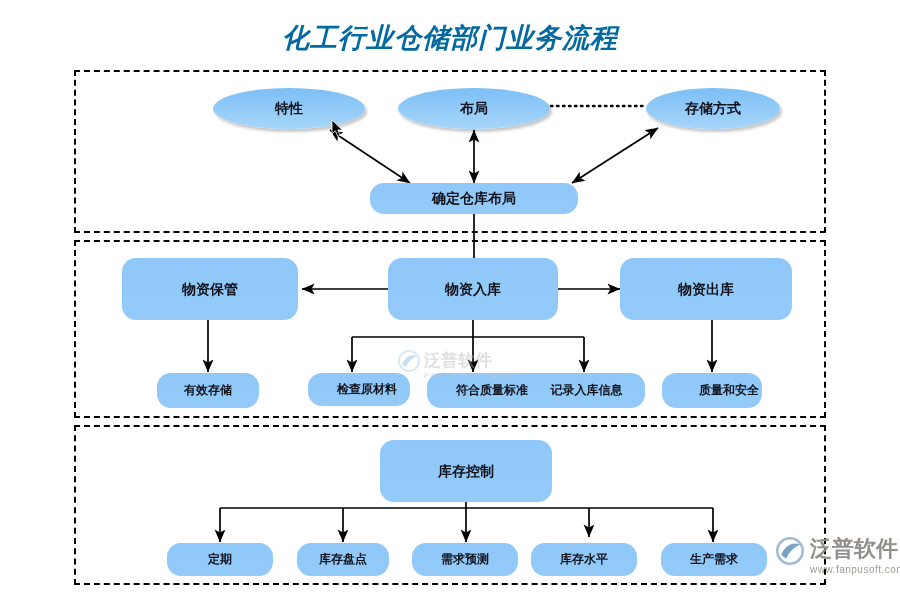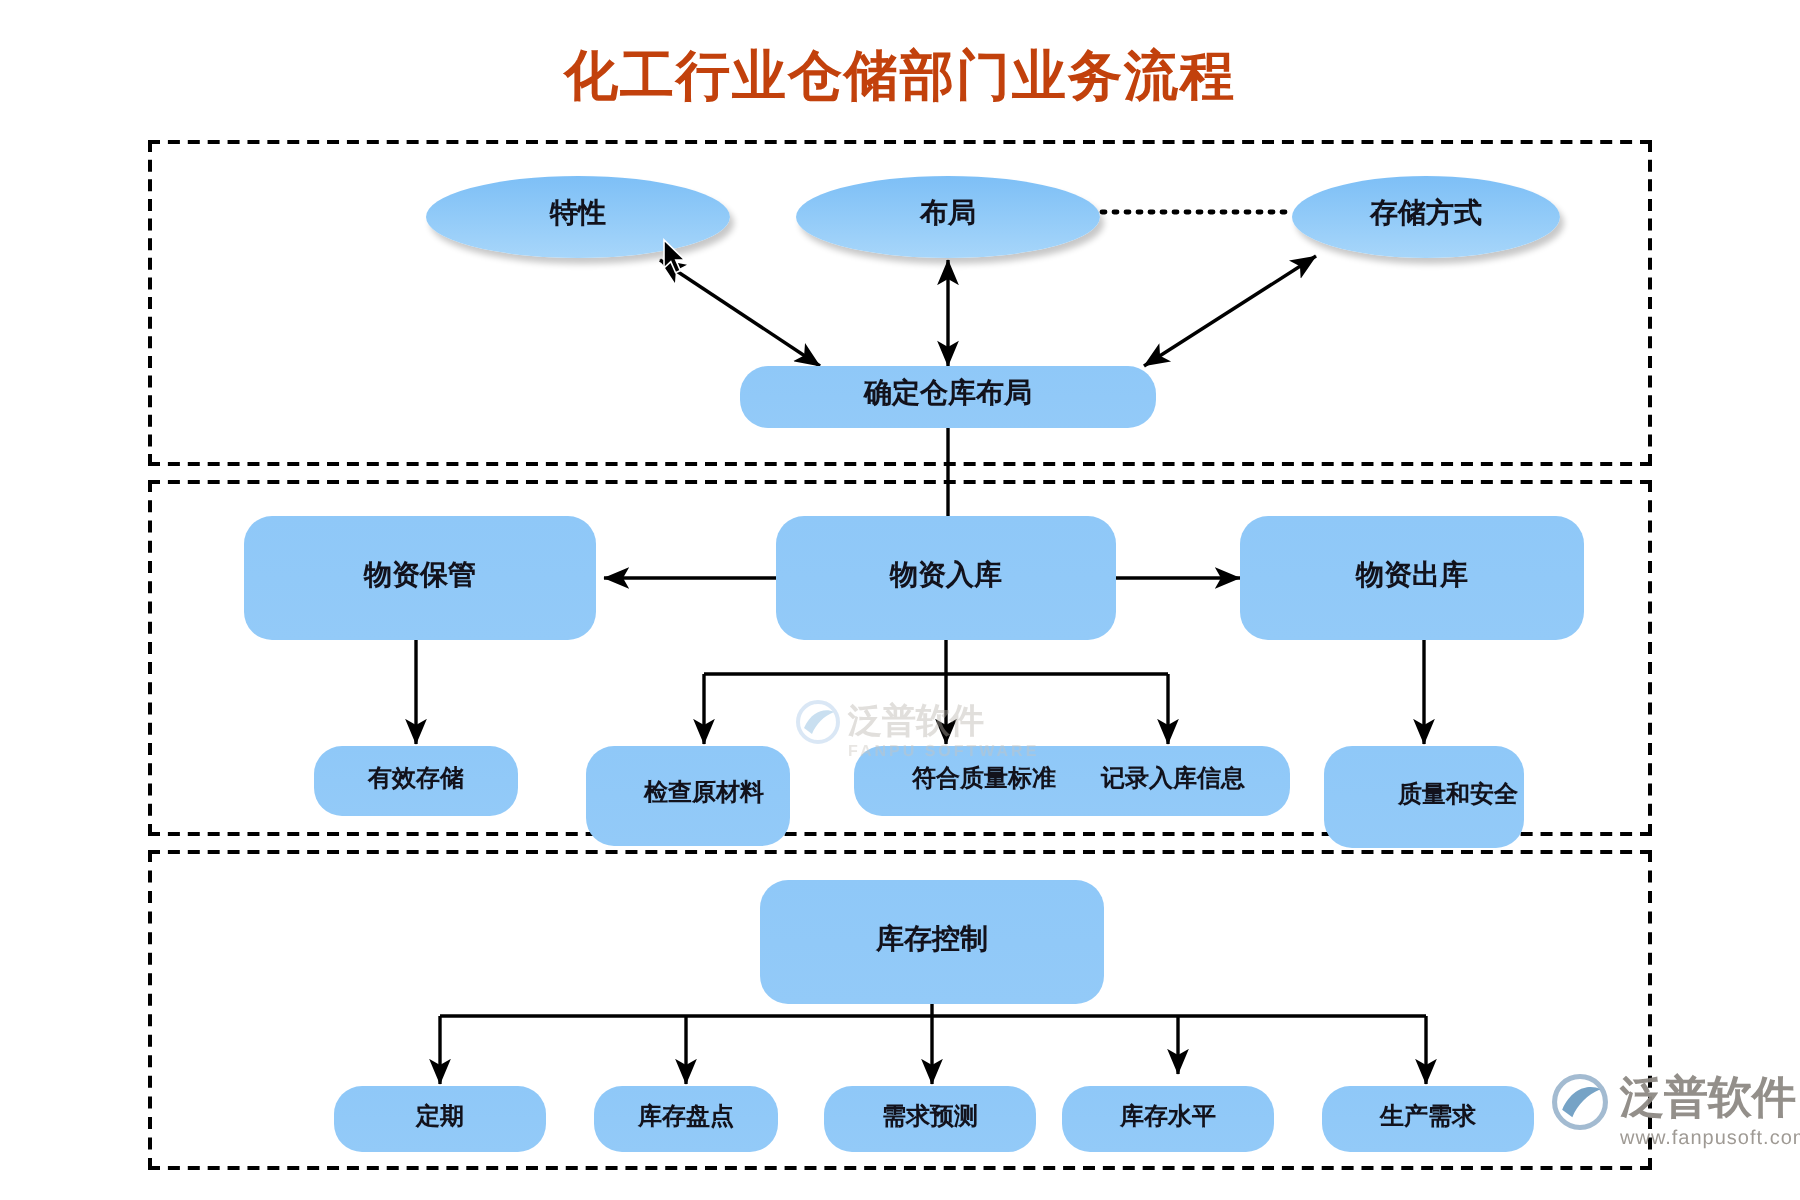--- a/index.html
+++ b/index.html
@@ -18,42 +18,43 @@
     overflow: hidden;
   }
   #page-title {
     position: absolute;
     left: 0;
     top: 20px;
     width: 900px;
     text-align: center;
     font-size: 27px;
     font-weight: bold;
-    color: #c2410c;
+    color: #0369a1;
     letter-spacing: 1px;
     font-family: "Liberation Sans", "DejaVu Sans", sans-serif;
+    font-style: italic;
   }
   .section-frame {
     position: absolute;
     border: 2px dashed #000000;
     box-sizing: border-box;
   }
   .node {
     position: absolute;
     box-sizing: border-box;
     background: #8fc8f8;
     display: flex;
     align-items: center;
     justify-content: center;
     color: #12121c;
     font-weight: bold;
     font-size: 14px;
     text-align: left;
     line-height: 1.15;
-    font-family: Liberation Mono, monospace;
+    font-family: Liberation Sans, sans-serif;
   }
   .node.box {
     background: linear-gradient(180deg,#8fc8f8 0%, #93caf8 100%);
     border-radius: 14px;
   }
   .node.ellipse {
     border-radius: 50%;
     background: linear-gradient(180deg,#7dbff6 0%, #a7d6fa 100%);
     box-shadow: 2px 3px 3px rgba(0,0,0,0.22);
   }
@@ -172,24 +173,24 @@
   <div class="node ellipse" style="left:398px; top:88px; width:152px; height:41px;">布局</div>
   <div class="node ellipse" style="left:646px; top:88px; width:134px; height:41px;">存储方式</div>
 
   <div class="node box" style="left:370px; top:183px; width:208px; height:31px;">确定仓库布局</div>
 
   <div class="node box" style="left:122px; top:258px; width:176px; height:62px;">物资保管</div>
   <div class="node box" style="left:388px; top:258px; width:170px; height:62px;">物资入库</div>
   <div class="node box" style="left:620px; top:258px; width:172px; height:62px;">物资出库</div>
 
   <div class="node box small" style="left:157px; top:373px; width:102px; height:35px;">有效存储</div>
-  <div class="node box small" style="left:293px; top:373px; width:102px; height:50px;padding-left:16px;">检查原材料</div>
+  <div class="node box small" style="left:308px; top:373px; width:102px; height:33px;padding-left:16px;">检查原材料</div>
   <div class="node box small" style="left:427px; top:373px; width:130px; height:35px;">符合质量标准</div>
   <div class="node box small" style="left:528px; top:373px; width:117px; height:35px;">记录入库信息</div>
-  <div class="node box small" style="left:662px; top:373px; width:100px; height:51px;padding-left:34px;">质量和安全</div>
+  <div class="node box small" style="left:662px; top:373px; width:100px; height:35px;padding-left:34px;">质量和安全</div>
 
   <div class="node box" style="left:380px; top:440px; width:172px; height:62px;">库存控制</div>
 
   <div class="node box small" style="left:167px; top:543px; width:106px; height:33px;">定期</div>
   <div class="node box small" style="left:297px; top:543px; width:92px; height:33px;">库存盘点</div>
   <div class="node box small" style="left:412px; top:543px; width:106px; height:33px;">需求预测</div>
   <div class="node box small" style="left:531px; top:543px; width:106px; height:33px;">库存水平</div>
   <div class="node box small" style="left:661px; top:543px; width:106px; height:33px;">生产需求</div>
 
   <div class="wm wm-center">

